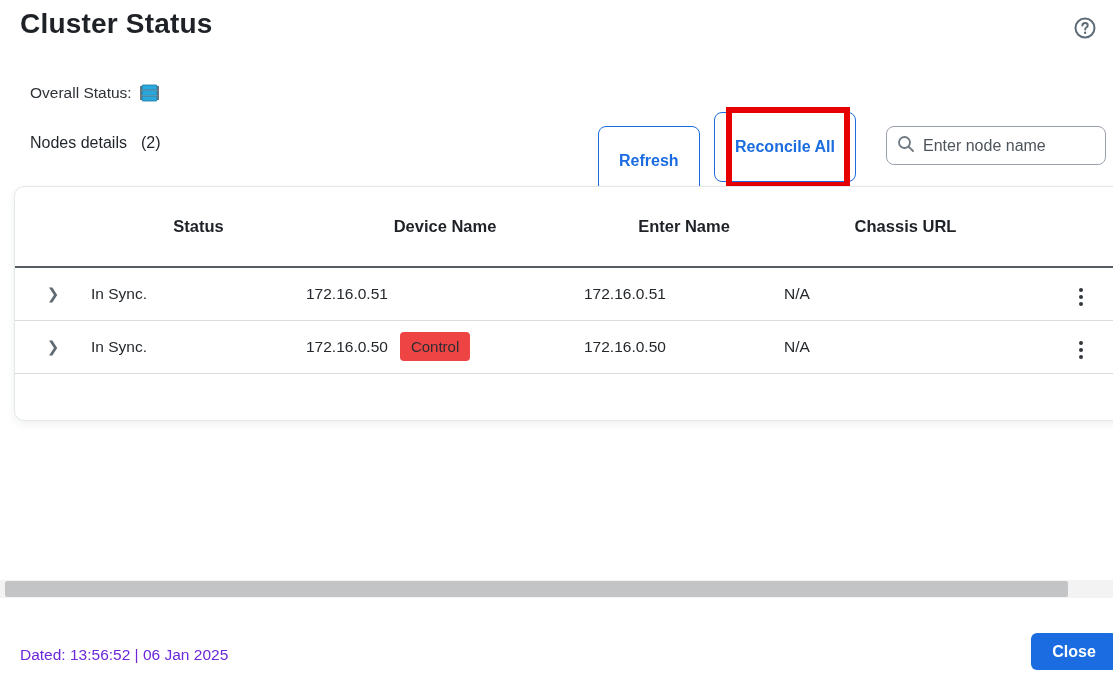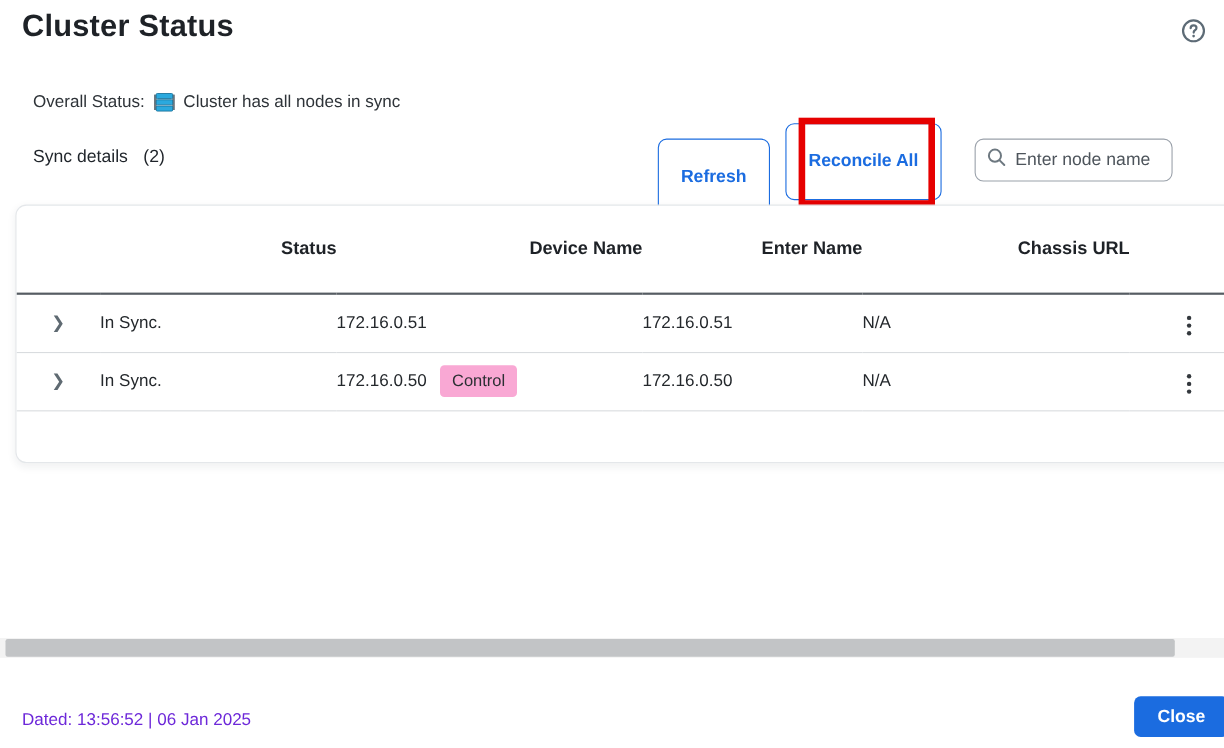--- a/index.html
+++ b/index.html
@@ -19,46 +19,46 @@
   
   .nodes-line { position:absolute; left:30px; top:134px; font-size:16px; color:#1f242a;
                 display:flex; gap:14px; }
   .btn-outline { background:#fff; border:1.5px solid #1b6ce0; color:#1b6ce0; font-weight:700;
                  font-size:16px; border-radius:8px; padding:25px 20px; cursor:pointer;
                  font-family:"Liberation Sans", sans-serif; }
   .refresh-wrap { position:absolute; left:598px; top:126px; }
   .reconcile-wrap { position:absolute; left:714px; top:112px; }
   .red-annotation { position:absolute; left:12px; right:6px; top:-5px; bottom:-6px;
                     border:6px solid #e60000; pointer-events:none; }
-  .search-box { position:absolute; left:886px; top:126px; width:180px; height:39px;
+  .search-box { position:absolute; left:886px; top:126px; width:220px; height:39px;
                 border:1px solid #9aa1aa; border-radius:8px; background:#fff;
                 display:flex; align-items:center; padding:0 10px; gap:8px; }
   .search-box input { border:none; outline:none; flex:1; font-size:16px; min-width:0;
                       color:#2e3338; font-family:"Liberation Sans", sans-serif; }
   .search-box input::placeholder { color:#4d545b; opacity:1; }
 
   
   .card { position:absolute; left:14px; top:186px; width:1200px; height:235px;
           border:1px solid #e4e7ea; border-radius:10px; background:#fff;
           box-shadow:0 3px 8px rgba(30,40,50,.07); overflow:hidden; }
   table.nodes { border-collapse:collapse; width:1200px; table-layout:fixed; }
   table.nodes col.c-expand  { width:76px; }
   table.nodes col.c-status  { width:215px; }
   table.nodes col.c-device  { width:278px; }
   table.nodes col.c-unit    { width:200px; }
   table.nodes col.c-chassis { width:243px; }
   table.nodes col.c-actions { width:188px; }
-  table.nodes th { text-align:right; font-size:16.5px; font-weight:700; color:#1e2227;
+  table.nodes th { text-align:center; font-size:16.5px; font-weight:700; color:#1e2227;
                    height:80px; vertical-align:middle; border-bottom:2px solid #565c63; }
   table.nodes td { height:53px; vertical-align:middle; font-size:15.5px; color:#24282c;
                    border-bottom:1px solid #d9dcdf; }
   .chevron { display:inline-block; width:100%; text-align:center; color:#5f6a72;
              font-size:15px; cursor:pointer; }
   .device-cell { display:flex; align-items:center; gap:12px; }
-  .badge { background:#f9a8d4; color:#2b2f33; font-size:15px; padding:6px 11px;
+  .badge { background:#ef4444; color:#2b2f33; font-size:15px; padding:6px 11px;
            border-radius:4px; display:inline-block; }
   .badge:empty { display:none; }
   .kebab { display:inline-flex; flex-direction:column; gap:3px; margin-left:48px;
            padding:4px; cursor:pointer; }
   .kebab i { width:4px; height:4px; background:#33383d; border-radius:50%; display:block; }
 
   
   .hscroll { position:absolute; left:0; top:580px; width:1113px; height:18px; background:#f3f3f3; }
   .hscroll .thumb { position:absolute; left:5px; top:1px; width:1063px; height:16px;
                     background:#c2c4c6; border-radius:2px; cursor:pointer; }
@@ -86,25 +86,24 @@
   <span>Overall Status:</span>
   <span class="cluster-icon">
     <svg width="19" height="18" viewBox="0 0 19 18">
       <rect x="0" y="2" width="2.5" height="14" fill="#6d7880"></rect>
       <rect x="16.5" y="2" width="2.5" height="14" fill="#6d7880"></rect>
       <rect x="2" y="1" width="15" height="4.6" rx="1" fill="#2aa9de" stroke="#19739c" stroke-width="0.8"></rect>
       <rect x="2" y="6.7" width="15" height="4.6" rx="1" fill="#2aa9de" stroke="#19739c" stroke-width="0.8"></rect>
       <rect x="2" y="12.4" width="15" height="4.6" rx="1" fill="#2aa9de" stroke="#19739c" stroke-width="0.8"></rect>
     </svg>
   </span>
-  <span>Cluster has all nodes in sync</span>
 </div>
 
 <div class="nodes-line">
-  <span>Sync details</span>
+  <span>Nodes details</span>
   <span>(2)</span>
 </div>
 
 <div class="refresh-wrap">
   <button class="btn-outline">Refresh</button>
 </div>
 
 <div class="reconcile-wrap">
   <button class="btn-outline">Reconcile All</button>
   <span class="red-annotation"></span>

